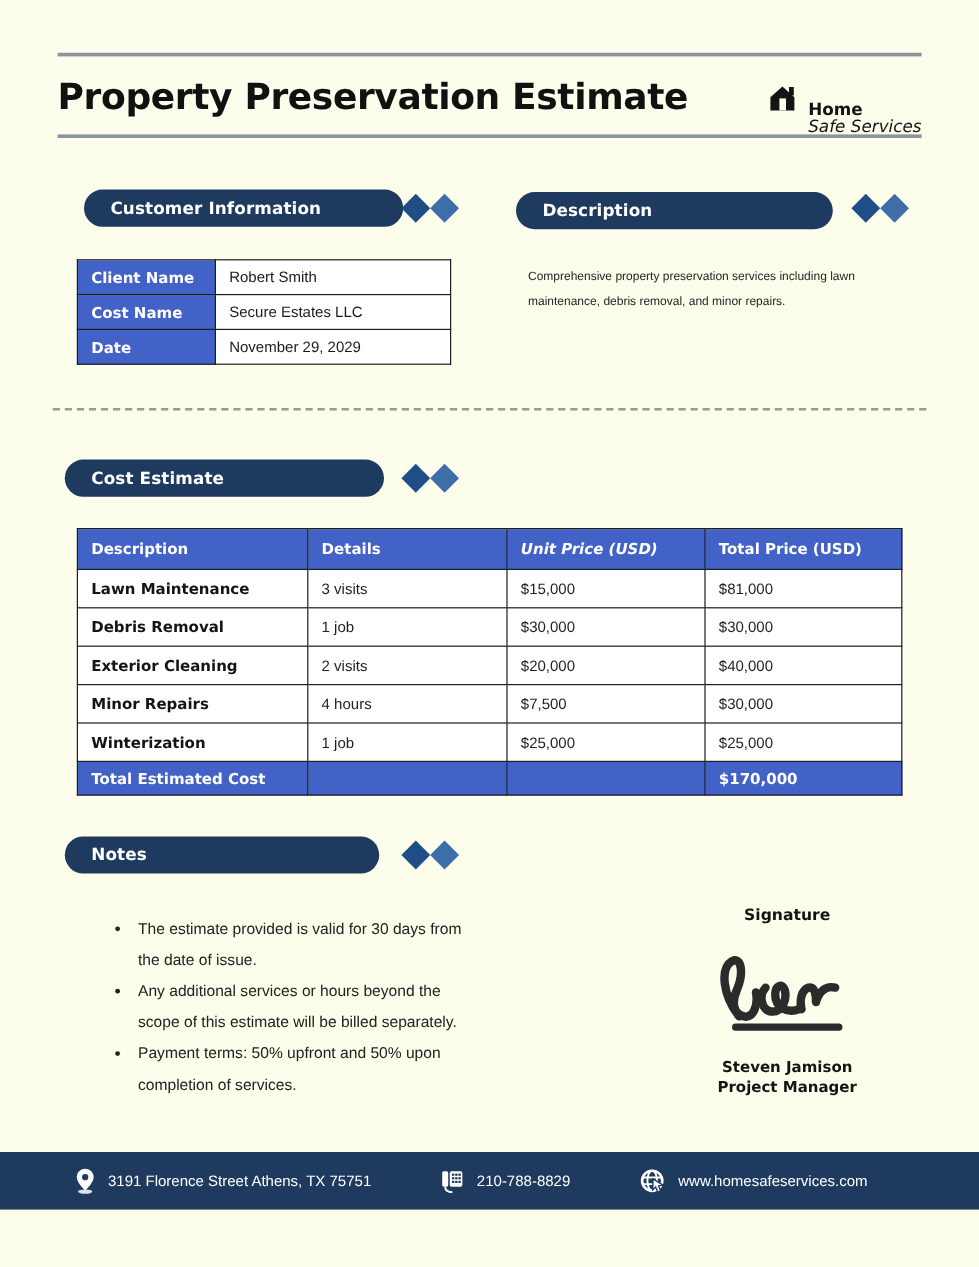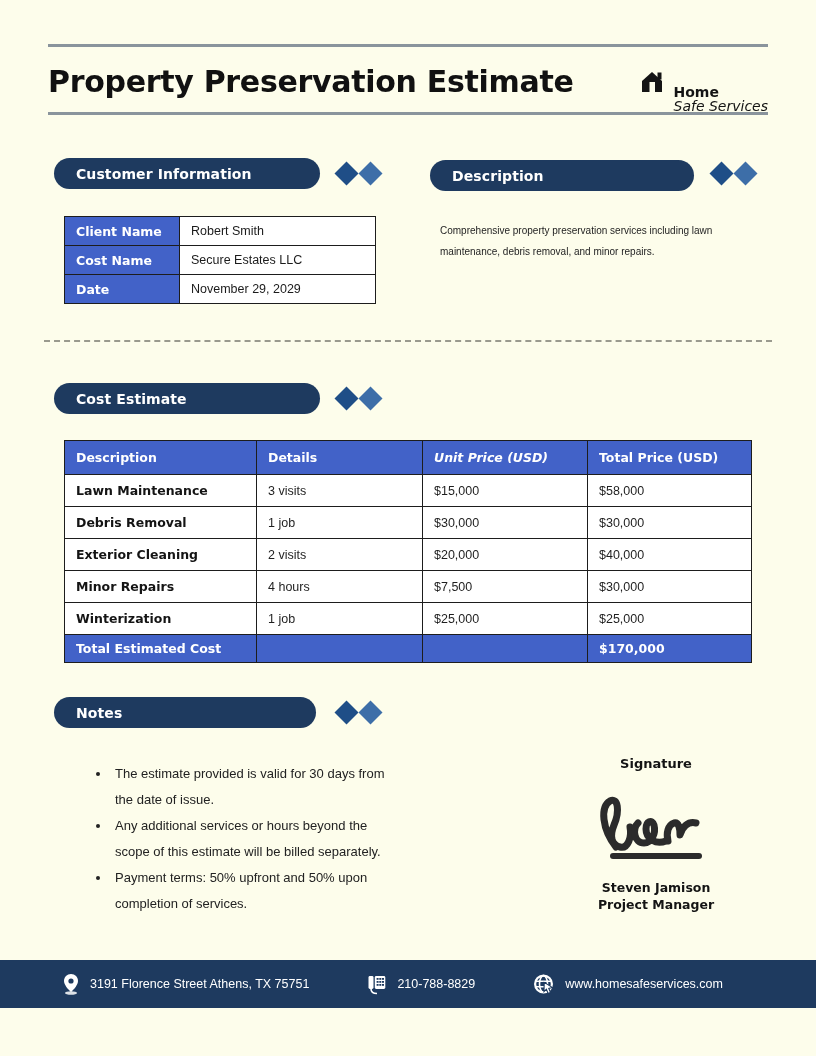--- a/index.html
+++ b/index.html
@@ -288,21 +288,21 @@
         <rect x="11.5" y="16" width="5.5" height="10" fill="#FDFDEB"></rect>
       </svg>
       <div class="logo-text">
         <div class="logo-line1">Home</div>
         <div class="logo-line2">Safe Services</div>
       </div>
     </div>
   </div>
   <div class="header-rule bottom"></div>
 
-  <div class="badge" style="left:54px; top:158px; width:266px;">
+  <div class="badge" style="left:70px; top:158px; width:266px;">
     <span>Customer Information</span>
   </div>
   <div class="diamonds" style="left:338px; top:165px;">
     <div class="dia dark"></div>
     <div class="dia light"></div>
   </div>
 
   <table class="info-table">
     <tbody>
       <tr>
@@ -346,21 +346,21 @@
         <th class="col-det">Details</th>
         <th class="col-unit">Unit Price (USD)</th>
         <th>Total Price (USD)</th>
       </tr>
     </thead>
     <tbody>
       <tr>
         <td class="desc">Lawn Maintenance</td>
         <td>3 visits</td>
         <td>$15,000</td>
-        <td>$58,000</td>
+        <td>$81,000</td>
       </tr>
       <tr>
         <td class="desc">Debris Removal</td>
         <td>1 job</td>
         <td>$30,000</td>
         <td>$30,000</td>
       </tr>
       <tr>
         <td class="desc">Exterior Cleaning</td>
         <td>2 visits</td>

